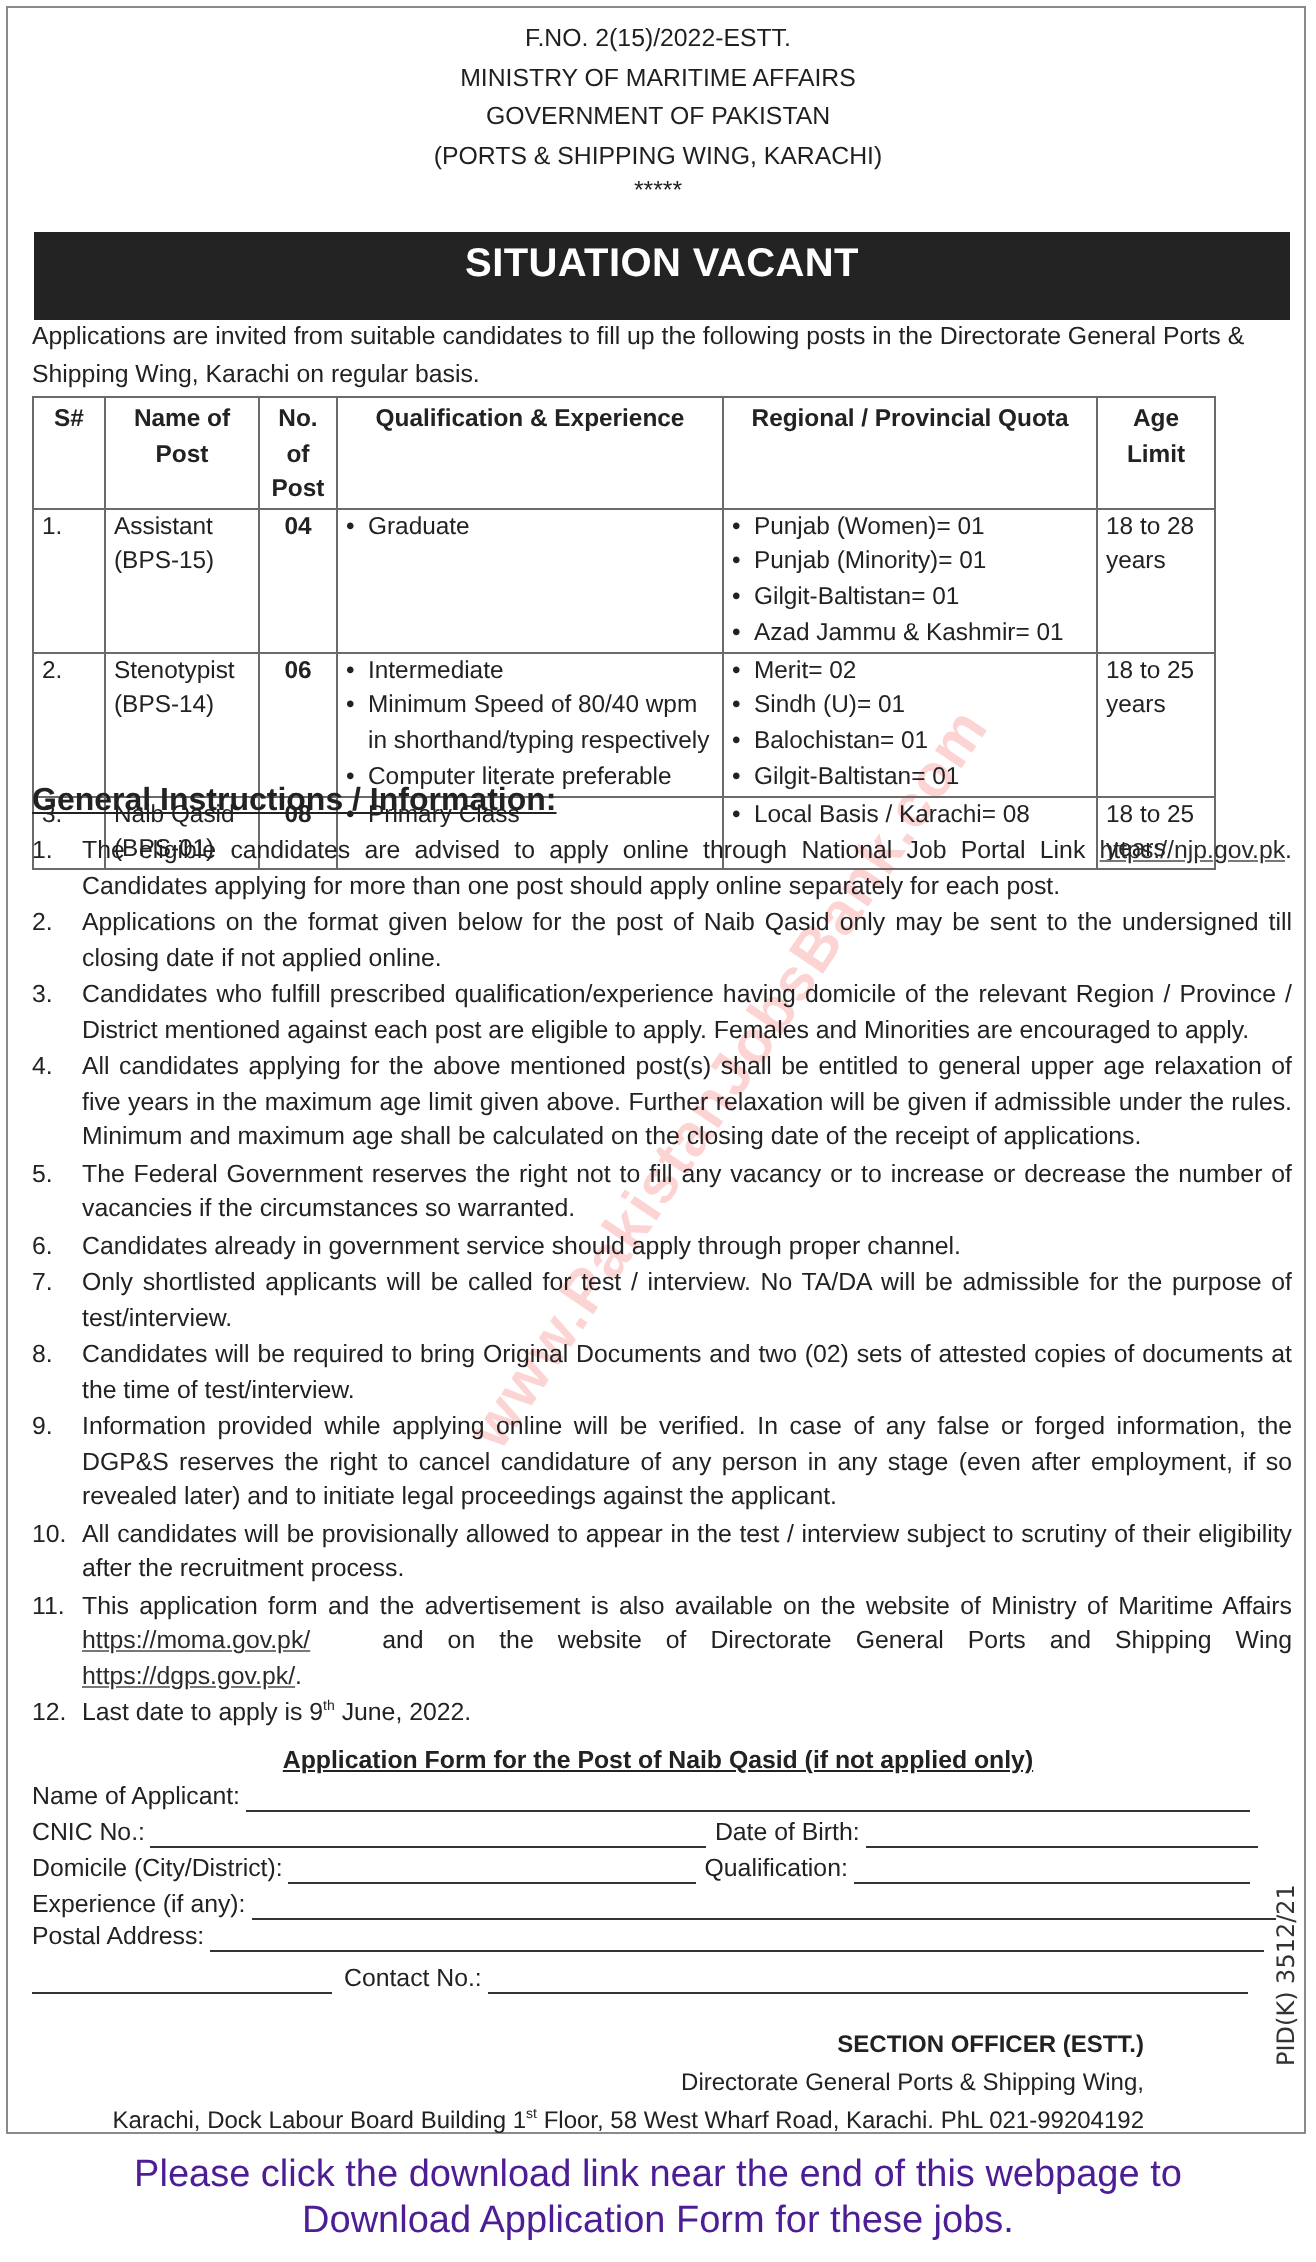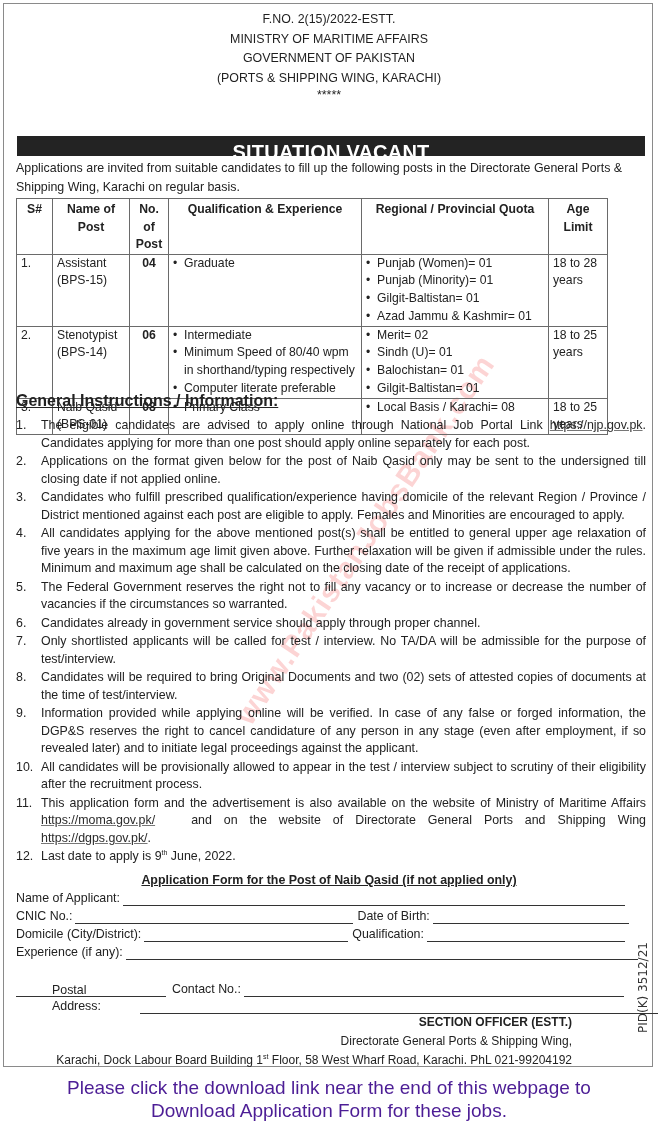--- a/index.html
+++ b/index.html
@@ -1,19 +1,19 @@
 <!DOCTYPE html>
 <html><head>
 <meta charset="utf-8">
 <style>
   html, body { margin: 0; padding: 0; background: #ffffff; }
   body { width: 658px; height: 1131px; position: relative; overflow: hidden; font-family: "Liberation Sans", sans-serif; color: #222; }
   .frame { position: absolute; left: 3px; top: 3px; width: 650px; height: 1064px; border: 1.5px solid #8a8a8a; box-sizing: border-box; }
   .hdr { position: absolute; left: 0; width: 658px; text-align: center; top: 10px; font-size: 12.4px; line-height: 19.5px; color: #1f1f1f; }
-  .banner { position: absolute; left: 17px; top: 136px; width: 628px; height: 20px; background: #232323; color: #fff; text-align: center; font-weight: bold; font-size: 20px; line-height: 32px; letter-spacing: 0.2px; }
+  .banner { position: absolute; left: 17px; top: 116px; width: 628px; height: 44px; background: #232323; color: #fff; text-align: center; font-weight: bold; font-size: 20px; line-height: 32px; letter-spacing: 0.2px; }
   .intro { position: absolute; left: 16px; top: 159px; width: 630px; font-size: 12.4px; line-height: 18.5px; }
   table.posts { position: absolute; left: 16px; top: 162px; border-collapse: collapse; font-size: 12.2px; line-height: 17.6px; }
   table.posts td, table.posts th { border: 1px solid #6a6a6a; vertical-align: top; padding: 0 4px; }
   table.posts th { font-weight: bold; text-align: center; padding-top: 2px; height: 50px; }
   .c-sn { width: 27px; }
   .c-name { width: 68px; }
   .c-no { width: 30px; text-align: center; font-weight: bold; }
   .c-qual { width: 184px; }
   .c-quota { width: 178px; }
   .c-age { width: 50px; }
@@ -212,21 +212,21 @@
 <div class="frow" style="top:926px;">
   <span>Domicile (City/District):</span>
   <span class="line" style="width:204px;"></span>
   <span style="margin-left:4px;">Qualification:</span>
   <span class="line" style="width:198px;"></span>
 </div>
 <div class="frow" style="top:944px;">
   <span>Experience (if any):</span>
   <span class="line" style="width:512px;"></span>
 </div>
-<div class="frow" style="top:982px;margin-left:36px;">
+<div class="frow" style="top:960px;">
   <span>Postal Address:</span>
   <span class="line" style="width:527px;"></span>
 </div>
 <div class="frow" style="top:981px;">
   <span class="line" style="width:150px; margin-left:0;"></span>
   <span style="margin-left:6px;">Contact No.:</span>
   <span class="line" style="width:380px;"></span>
 </div>
 
 <div class="so">

